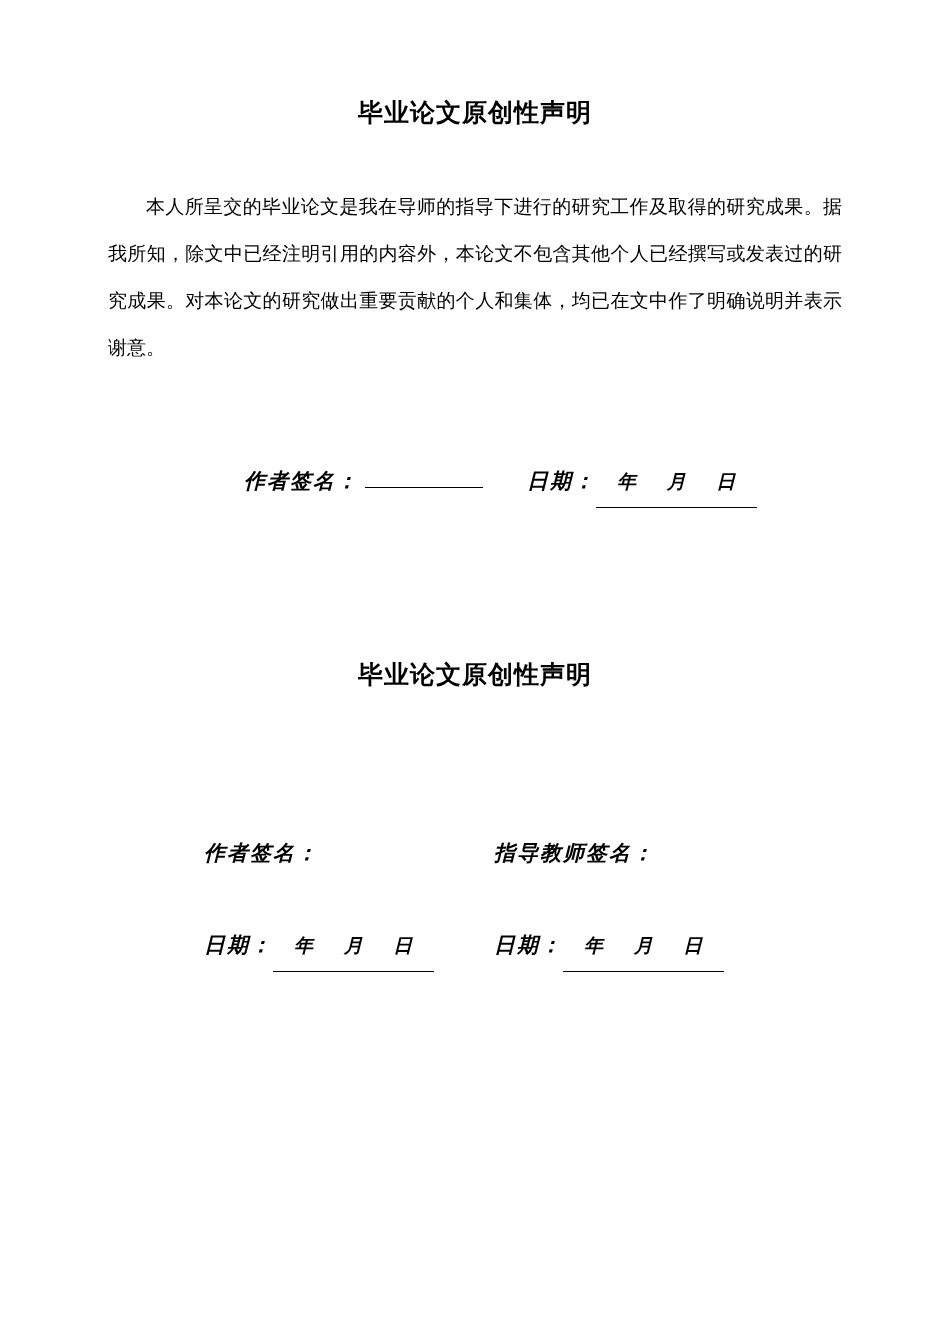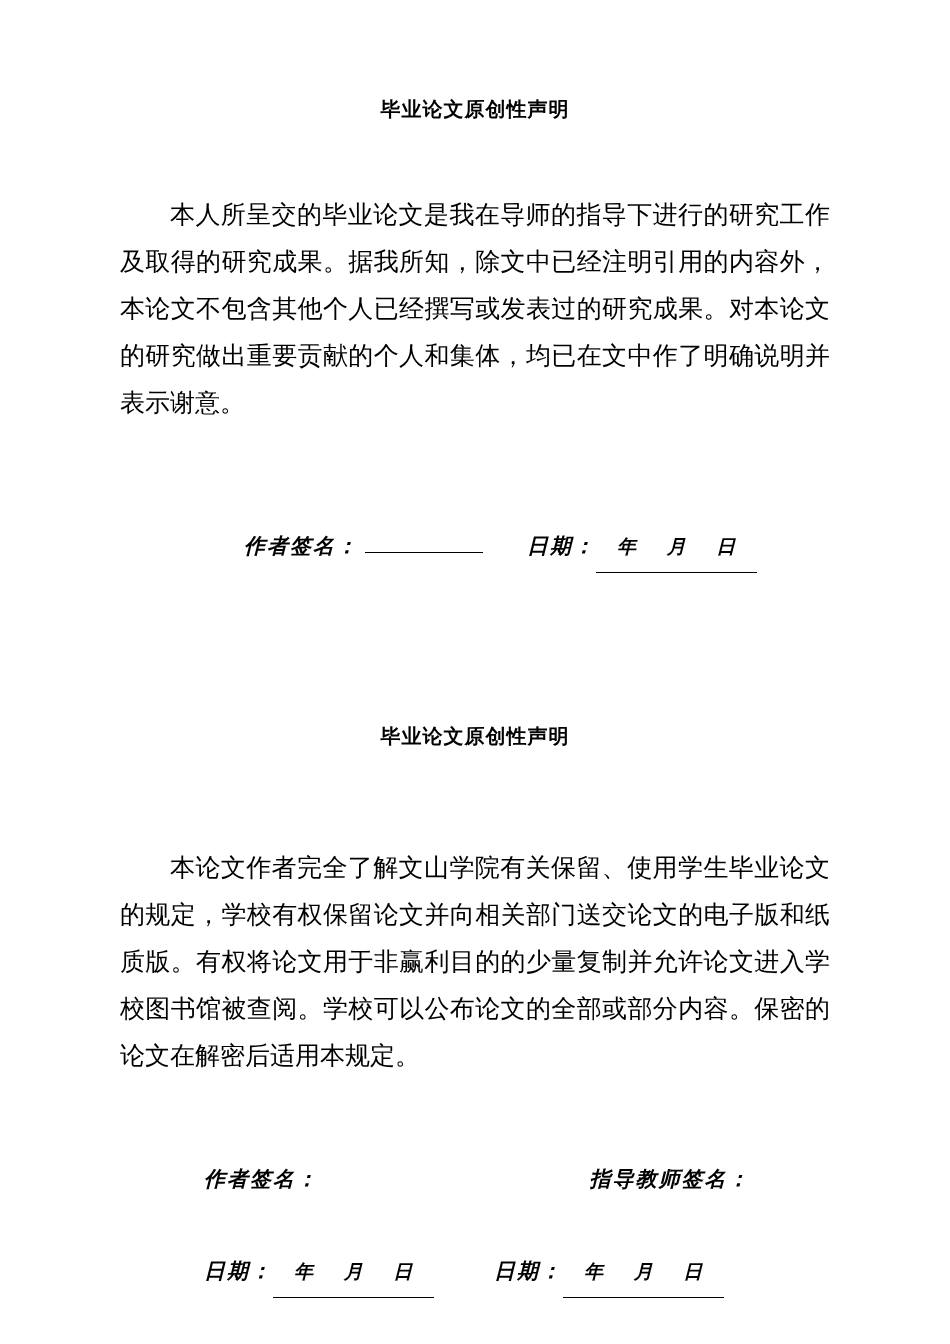--- a/index.html
+++ b/index.html
@@ -19,32 +19,32 @@
     width: 950px;
     height: 1344px;
     box-sizing: border-box;
     padding: 96px 104px 60px 104px;
     position: relative;
   }
   .section-title {
     text-align: center;
     font-family: "DejaVu Sans", "Liberation Sans", sans-serif;
     font-weight: bold;
-    font-size: 20px;
+    font-size: 25px;
     letter-spacing: 1px;
     margin: 0;
   }
   .body-para {
-    font-size: 25px;
+    font-size: 19px;
     line-height: 47px;
     text-align: justify;
     text-justify: inter-ideograph;
     text-indent: 2em;
-    margin: 16px;
-    font-family: Liberation Sans, sans-serif;
+    margin: 4px;
+    font-family: Liberation Mono, monospace;
     font-weight: normal;
   }
   .spacer-1 { height: 52px; }
   .spacer-2 { height: 90px; }
   .spacer-3 { height: 150px; }
   .spacer-4 { height: 78px; }
   .spacer-5 { height: 70px; }
   .spacer-6 { height: 64px; }
 
   
@@ -87,21 +87,21 @@
     font-size: 19px;
     letter-spacing: 1px;
   }
   .ymd span { margin: 0 11px; }
 
   .two-col {
     display: flex;
     font-family: "DejaVu Serif", "Liberation Serif", serif;
   }
   .col-a { width: 290px; padding-left: 100px; box-sizing: border-box; }
-  .col-b { flex: 1; padding-left: 100px; box-sizing: border-box; text-align: center; }
+  .col-b { flex: 1; padding-left: 100px; box-sizing: border-box; }
 
   .sig-label-line {
     font-weight: bold;
     font-style: italic;
     font-size: 21px;
     letter-spacing: 2px;
     white-space: nowrap;
   }
   .date-line {
     display: flex;
@@ -136,21 +136,20 @@
       </span>
     </span>
   </div>
 
   <div class="spacer-3"></div>
 
   <h1 class="section-title">毕业论文原创性声明</h1>
 
   <div class="spacer-4"></div>
 
-  <p class="body-para">本论文作者完全了解文山学院有关保留、使用学生毕业论文的规定，学校有权保留论文并向相关部门送交论文的电子版和纸质版。有权将论文用于非赢利目的的少量复制并允许论文进入学校图书馆被查阅。学校可以公布论文的全部或部分内容。保密的论文在解密后适用本规定。</p>
 
   <div class="spacer-5"></div>
 
   <div class="two-col">
     <div class="col-a">
       <div class="sig-label-line">作者签名：</div>
     </div>
     <div class="col-b">
       <div class="sig-label-line">指导教师签名：</div>
     </div>

